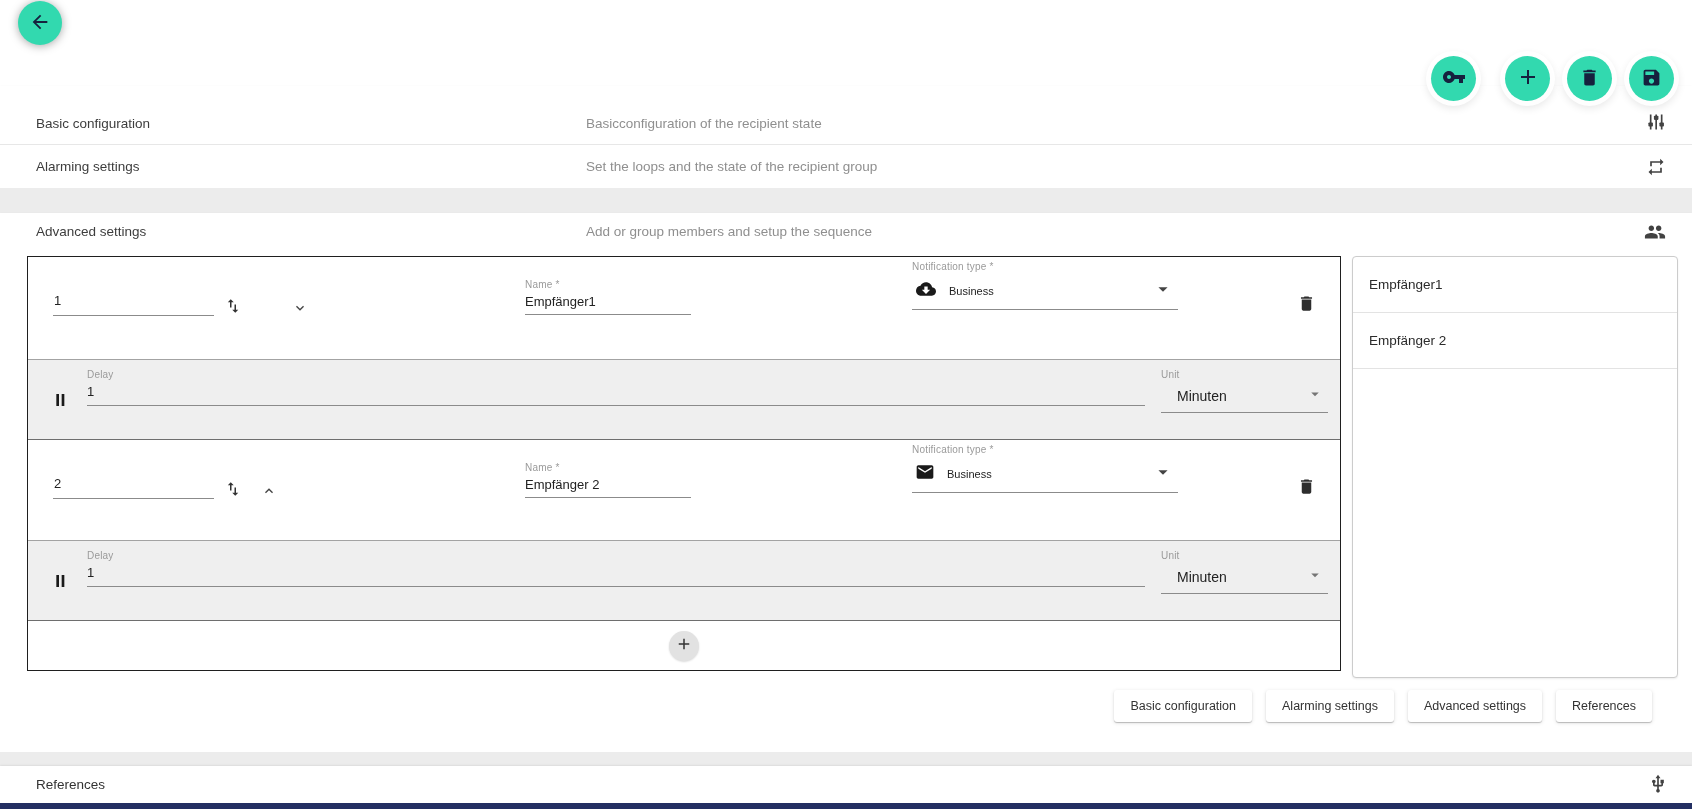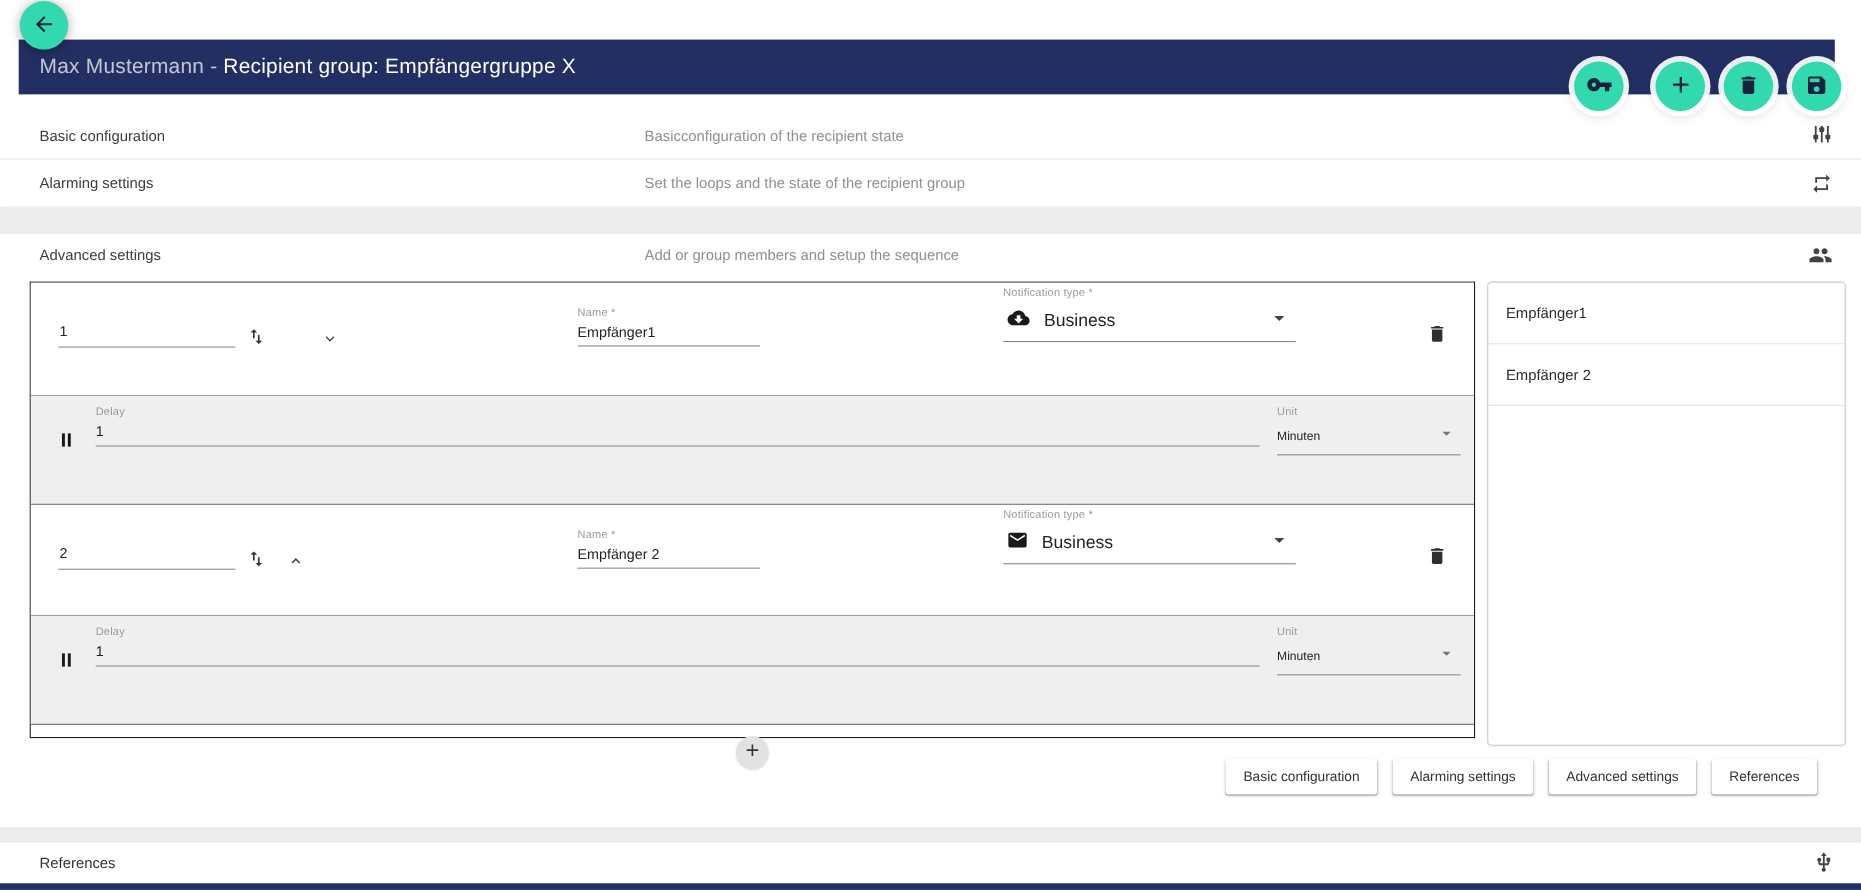--- a/index.html
+++ b/index.html
@@ -64,32 +64,32 @@
   .order-input { position:absolute; left:25px; top:36px; width:161px; padding:0 0 7px 1px; }
   .swap-btn { position:absolute; left:196px; top:40px; background:none; border:none; cursor:pointer; }
   .chev-btn { position:absolute; top:43px; background:none; border:none; cursor:pointer; }
   .chev-1 { left:264px; } .chev-2 { left:233px; }
   .name-field { position:absolute; left:497px; top:22px; width:166px; }
   .f-label { display:block; font-size:10px; color:#9a9a9a; letter-spacing:.2px; }
   .name-field input { width:100%; padding:4px 0 5px; }
   .notif-field { position:absolute; left:884px; top:4px; width:266px; }
   .select-row { display:flex; align-items:center; margin-top:5px;
     padding:1px 4px 5px 2px; border-bottom:1px solid #8b8b8b; cursor:pointer; }
-  .select-row .sel-text { margin-left:11px; font-size:16px; color:#222; }
+  .select-row .sel-text { margin-left:11px; font-size:11px; color:#222; }
   .select-row .caret { margin-left:auto; }
   .trash-btn { position:absolute; right:24px; top:37px; background:none; border:none; cursor:pointer; }
 
-  .delay-row { position:relative; height:100px; background:#efefef;
+  .delay-row { position:relative; height:81px; background:#efefef;
     border-top:1px solid #a3a3a3; border-bottom:1px solid #6e6e6e; }
   .pause-ic { position:absolute; left:25px; top:31px; }
   .delay-field { position:absolute; left:59px; top:9px; width:1058px; }
   .delay-field input { width:100%; padding:4px 0 6px; }
   .unit-field { position:absolute; left:1133px; top:9px; width:167px; }
   .unit-field .select-row { padding-left:0; margin-top:4px; }
-  .unit-field .sel-text { margin-left:0; font-size:11px; }
+  .unit-field .sel-text { margin-left:16px; font-size:14px; }
 
   .add-row { position:relative; height:49px; display:flex; align-items:center; justify-content:center; }
   .add-btn { width:30px; height:30px; border-radius:50%; background:#e2e2e2; border:none;
     display:flex; align-items:center; justify-content:center; cursor:pointer;
     box-shadow:0 1px 2px rgba(0,0,0,.15); }
 
   
   .sidebar { position:absolute; left:1352px; top:43px; width:326px; height:422px;
     background:#fff; border:1px solid #ccc; border-radius:4px; overflow:hidden;
     box-shadow:0 1px 2px rgba(0,0,0,.08); }
@@ -117,23 +117,20 @@
 <div class="page">
 
   <button class="fab back-fab">
     <span>
       <svg width="22" height="22" viewBox="0 0 24 24">
           <path d="M20 11H7.83l5.59-5.59L12 4l-8 8 8 8 1.41-1.41L7.83 13H20v-2z"></path>
         </svg>
     </span>
   </button>
 
-  <header class="navbar">
-    <h1><span class="user">Max Mustermann - </span><span>Recipient group: Empfängergruppe X</span></h1>
-  </header>
 
   <button class="fab fab-key">
     <span>
       <svg width="24" height="24" viewBox="0 0 24 24">
           <path d="M12.65 10C11.83 7.67 9.61 6 7 6c-3.31 0-6 2.69-6 6s2.69 6 6 6c2.61 0 4.83-1.67 5.65-4H17v4h4v-4h2v-4H12.65zM7 14c-1.1 0-2-.9-2-2s.9-2 2-2 2 .9 2 2-.9 2-2 2z"></path>
         </svg>
     </span>
   </button>
   <button class="fab fab-add">
     <span>

